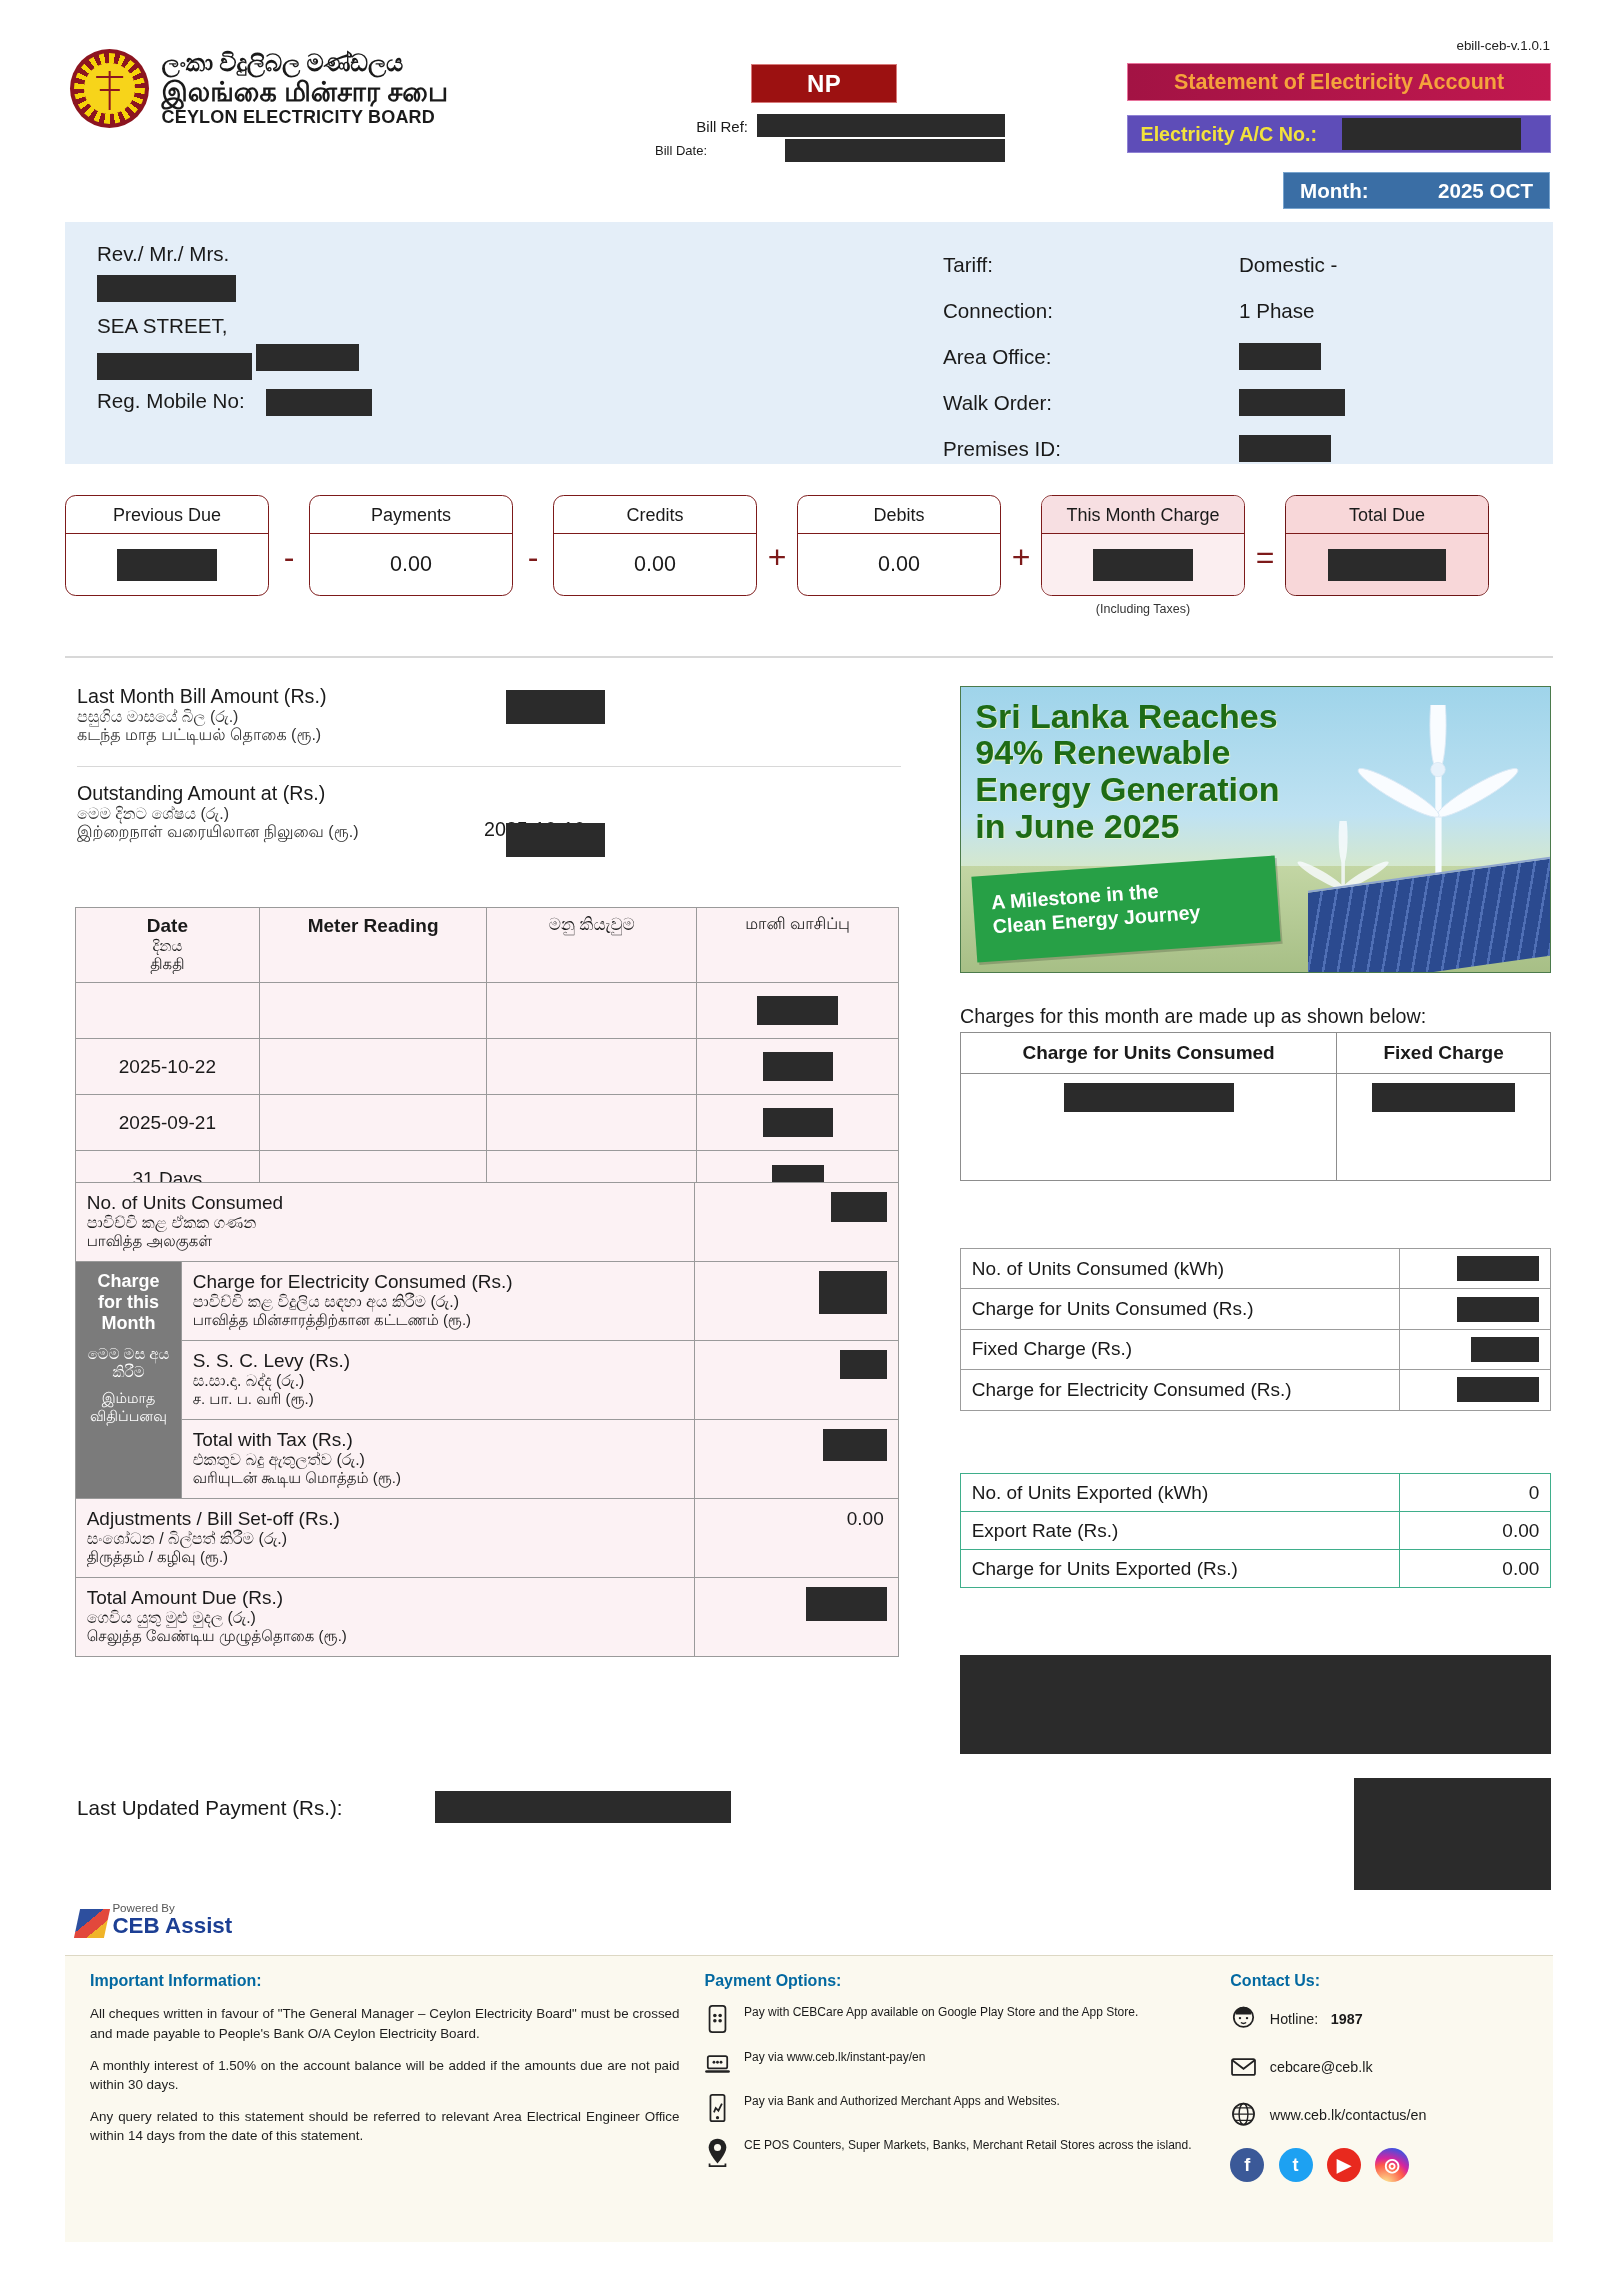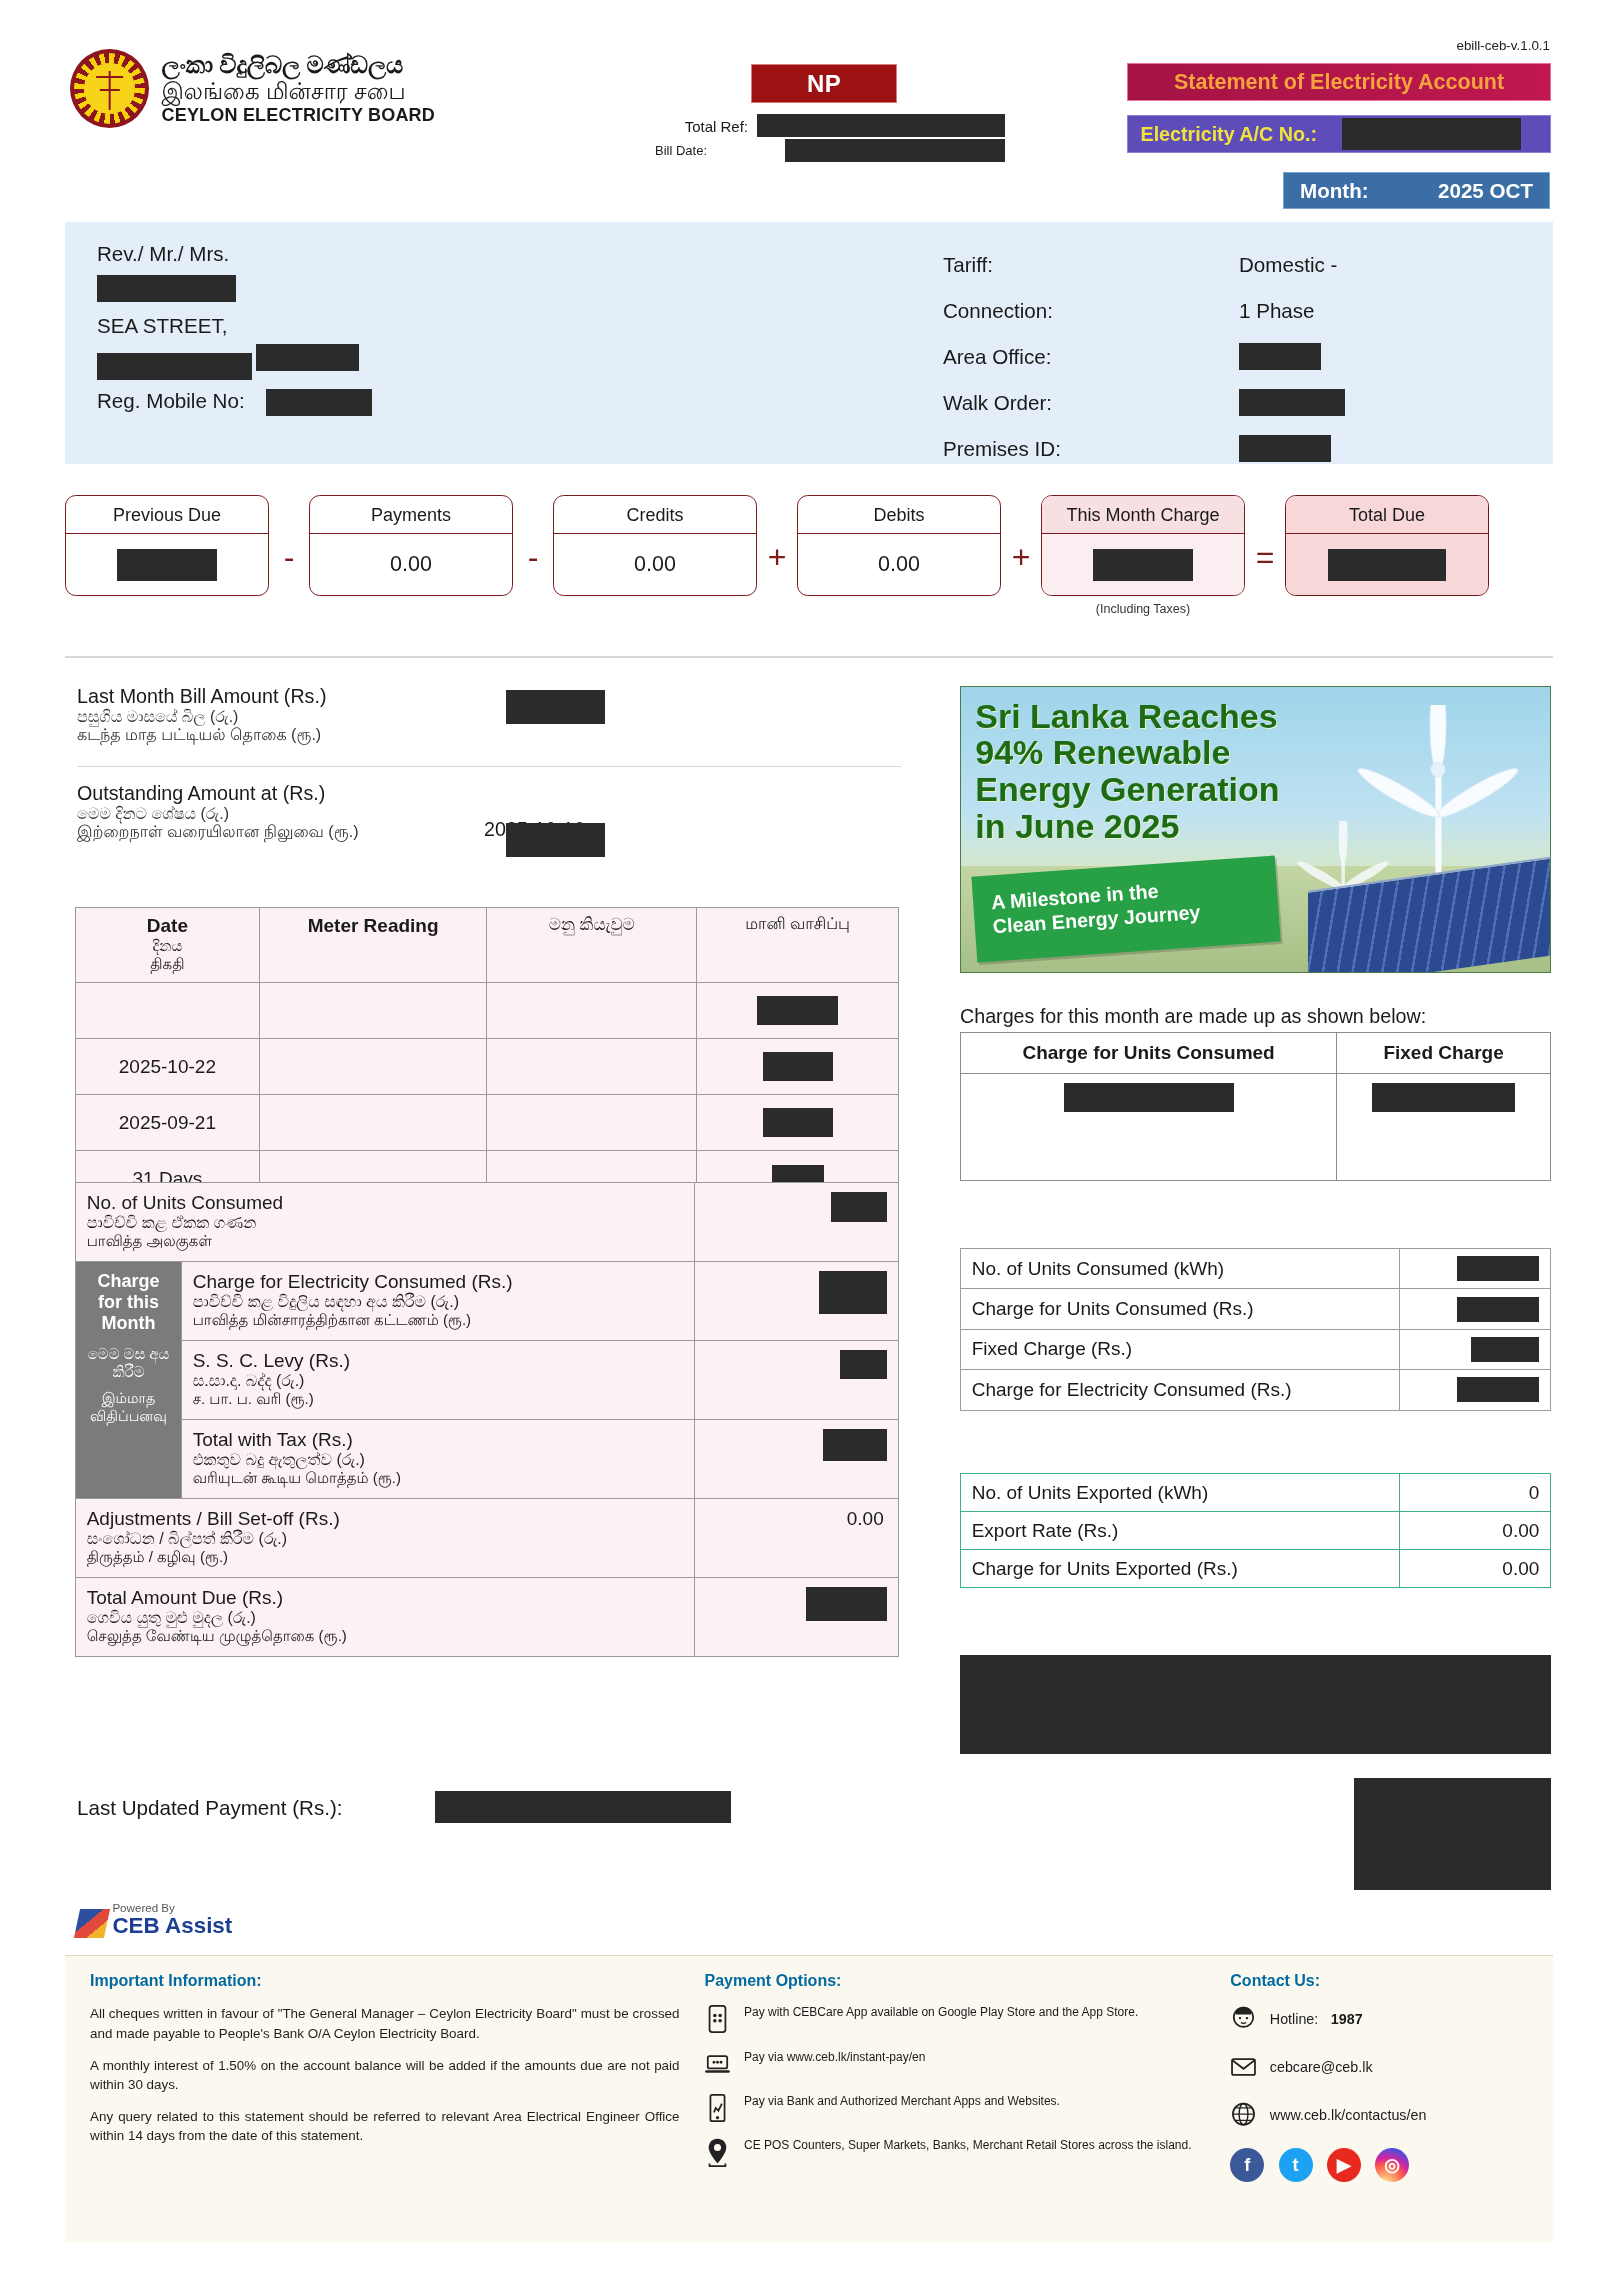--- a/index.html
+++ b/index.html
@@ -37,21 +37,21 @@
   }
   .ceb-logo .pylon::before, .ceb-logo .pylon::after {
     content:""; position:absolute; left:50%; transform:translateX(-50%);
     background: transparent; border-top: 2.7px solid #8c1520;
     width: 27px;
   }
   .ceb-logo .pylon::before { top: 5.4px; }
   .ceb-logo .pylon::after { top: 18px; width: 19.7px; }
   .names { line-height: 1.12; }
   .name-si { font-size: 24px; font-weight: bold; letter-spacing: -0.2px; }
-  .name-ta { font-size: 23px; font-weight: normal; }
+  .name-ta { font-size: 27px; font-weight: bold; }
   .name-en { font-size: 18px; font-weight: bold; letter-spacing: 0.2px; }
 
   .np-badge {
     position: absolute; left: 751px; top: 64px;
     width: 146px; height: 39px;
     background: #9c1111; border: 1.8px solid #d87a7a;
     color: #ffffff; font-size: 24px; font-weight: bold;
     display: flex; align-items: center; justify-content: center;
     letter-spacing: 0.4px;
   }
@@ -246,21 +246,21 @@
           <div class="pylon"></div>
       </div>
       <div class="names">
         <div class="name-si">ලංකා විදුලිබල මණ්ඩලය</div>
         <div class="name-ta">இலங்கை மின்சார சபை</div>
         <div class="name-en">CEYLON ELECTRICITY BOARD</div>
       </div>
     </div>
 
     <div class="np-badge">NP</div>
-    <div class="billref">Total Ref:</div>
+    <div class="billref">Bill Ref:</div>
     <div class="billdate">Bill Date:</div>
     <div class="billref-box redact"></div>
     <div class="billdate-box redact"></div>
 
     <div class="ebill-ver">ebill-ceb-v.1.0.1</div>
     <div class="stmt-bar">Statement of Electricity Account</div>
     <div class="acc-bar">
       <span class="lbl">Electricity A/C No.:</span>
       <span class="redact"></span>
     </div>

